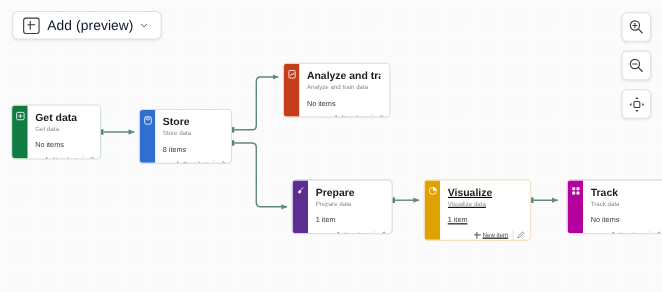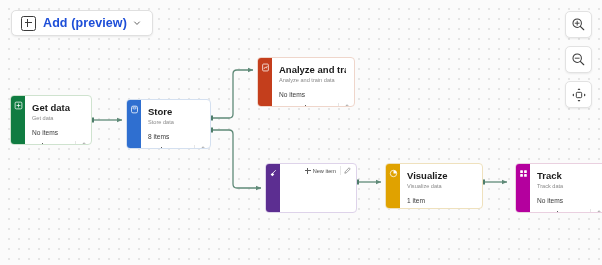--- a/index.html
+++ b/index.html
@@ -56,22 +56,22 @@
     background: #3b3b3b;
   }
   #add-btn .plus-box::before {
     left: 2.6px; right: 2.6px; top: 5.3px; height: 1.2px;
   }
   #add-btn .plus-box::after {
     top: 2.6px; bottom: 2.6px; left: 5.3px; width: 1.2px;
   }
   #add-btn .lbl {
     font-size: 12.5px;
-    font-weight: 700;
-    color: #1d4ed8;
+    font-weight: 400;
+    color: #0f172a;
     white-space: nowrap;
     letter-spacing: .1px;
   }
   #add-btn .chev {
     width: 8px;
     height: 8px;
     flex: 0 0 auto;
     margin-left: -1px;
   }
 
@@ -207,21 +207,21 @@
     justify-content: center;
     cursor: pointer;
   }
   .node .editbtn svg { display:block; }
 
   
   #n-getdata   { left: 10px;  top: 95px;  width: 82px;  height: 50px; border:1px solid #cfe3cf; }
   #n-store     { left: 126px; top: 99px;  width: 85px;  height: 50px; border:1px solid #d4e0f0; }
   #n-analyze   { left: 257px; top: 57px;  width: 98px;  height: 50px; border:1px solid #efd6cb; }
   #n-prepare   { left: 265px; top: 163px; width: 92px;  height: 50px; border:1px solid #ded3ea; }
-  #n-visualize { left: 385px; top: 163px; width: 98px;  height: 46px; border:1px solid #efe1bd; }
+  #n-visualize { left: 385px; top: 163px; width: 98px;  height: 56px; border:1px solid #efe1bd;text-decoration:underline; }
   #n-track     { left: 515px; top: 163px; width: 92px;  height: 50px; border:1px solid #ead0e0; }
 </style>
 </head>
 <body>
 
 <div id="app">
 
   <svg id="edges" viewBox="0 0 602 265">
     <defs>
       <marker id="arrow" markerWidth="6" markerHeight="6" refX="5.2" refY="3" orient="auto" markerUnits="userSpaceOnUse">
@@ -375,20 +375,25 @@
   </div>
 
   <div class="node" id="n-prepare">
     <div class="bar" style="background:#5c2e91">
       <svg width="9" height="9" viewBox="0 0 12 12">
         <path d="M8.6,2.0 L4.6,6.0" stroke="#ffffff" stroke-width="1.1" stroke-linecap="round"></path>
         <path d="M4.8,5.0 L7.0,7.2 L4.4,9.6 L2.2,7.4 Z" fill="#ffffff"></path>
       </svg>
     </div>
     <div class="body">
+      <div class="content">
+        <div class="title">Prepare</div>
+        <div class="sub">Prepare data</div>
+        <div class="count">1 item</div>
+      </div>
       <div class="footer">
         <div class="newitem">
           <span class="pl"></span>
           <span class="t">New item</span>
         </div>
         <div class="divider"></div>
         <div class="editbtn">
           <svg width="7" height="7" viewBox="0 0 10 10">
             <path d="M7.2,1.1 L8.9,2.8 L3.4,8.3 L1.2,8.9 L1.8,6.7 Z" stroke="#6b6b6b" stroke-width="0.9" fill="none" stroke-linejoin="round"></path>
           </svg>

